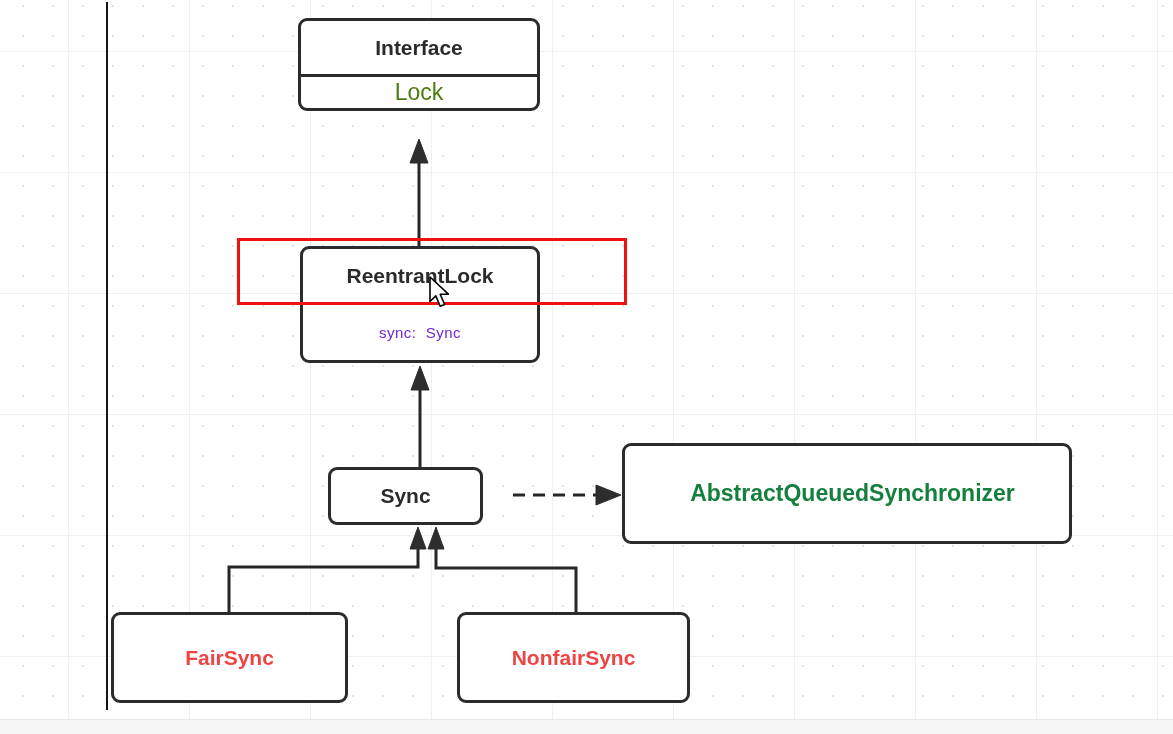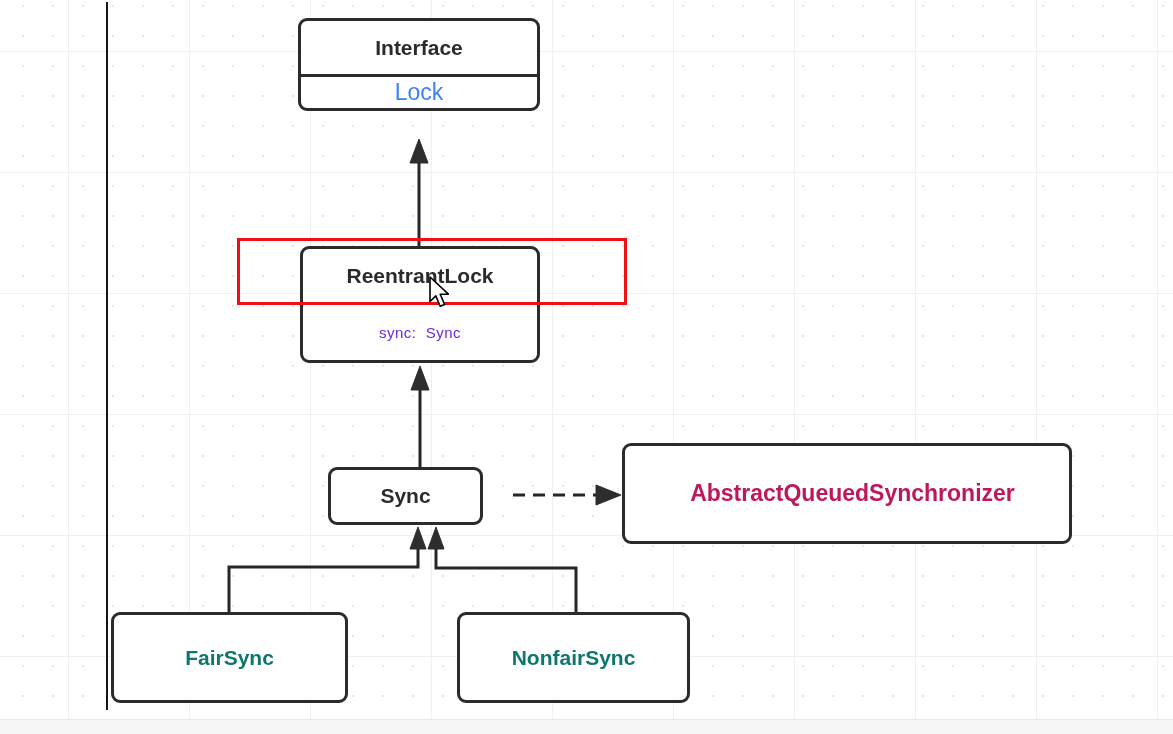--- a/index.html
+++ b/index.html
@@ -49,35 +49,35 @@
   }
   .uml-box .cell {
     display: flex;
     align-items: center;
     justify-content: center;
     white-space: pre;
   }
 
   .box-interface { left: 298px; top: 18px; width: 242px; height: 93px; }
   .box-interface .hdr { height: 56px; border-bottom: 3px solid #2b2b2b; font-size: 21px; font-weight: bold; color: #2b2b2b; }
-  .box-interface .bdy { flex: 1; font-size: 23px; color: #3b82f6; }
+  .box-interface .bdy { flex: 1; font-size: 23px; color: #4d7c0f; }
 
   .box-reentrantlock { left: 300px; top: 246px; width: 240px; height: 117px; }
   .box-reentrantlock .hdr { height: 56px; border-bottom: 3px solid #0ea5e9; font-size: 21px; font-weight: bold; color: #2b2b2b; }
   .box-reentrantlock .bdy { flex: 1; font-size: 15px; color: #6d28d9; letter-spacing: 0.5px; }
 
   .box-sync { left: 328px; top: 467px; width: 155px; height: 58px; }
   .box-sync .only { flex: 1; font-size: 21px; font-weight: bold; color: #2b2b2b; }
 
   .box-aqs { left: 622px; top: 443px; width: 450px; height: 101px; }
-  .box-aqs .only { flex: 1; font-size: 23px; font-weight: bold; color: #be185d; padding-left: 11px; }
+  .box-aqs .only { flex: 1; font-size: 23px; font-weight: bold; color: #15803d; padding-left: 11px; }
 
   .box-fairsync { left: 111px; top: 612px; width: 237px; height: 91px; }
   .box-nonfairsync { left: 457px; top: 612px; width: 233px; height: 91px; }
-  .box-fairsync .only, .box-nonfairsync .only { flex: 1; font-size: 21px; font-weight: bold; color: #0f766e; }
+  .box-fairsync .only, .box-nonfairsync .only { flex: 1; font-size: 21px; font-weight: bold; color: #ef4444; }
 
   .selection-highlight {
     position: absolute;
     left: 237px; top: 238px;
     width: 390px; height: 67px;
     border: 3px solid #ee1111;
     z-index: 4;
     background: transparent;
   }
 

